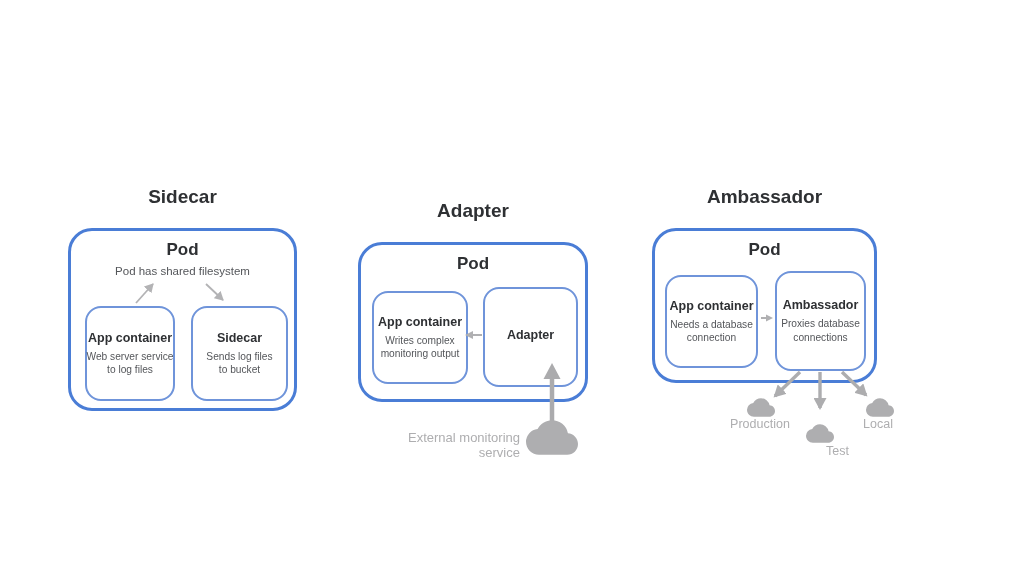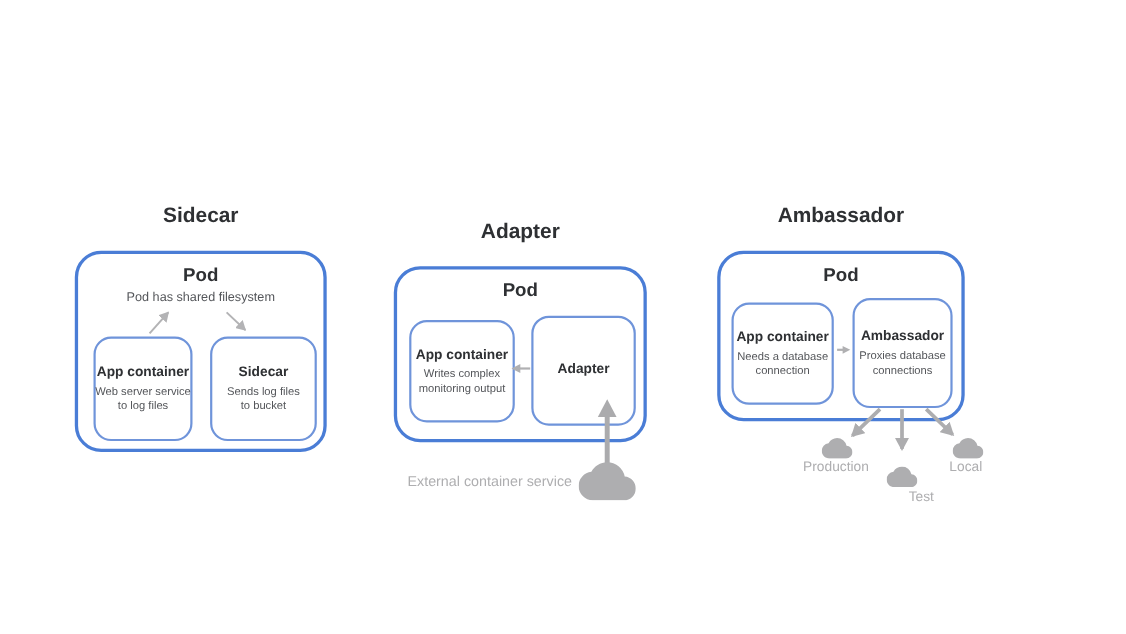--- a/index.html
+++ b/index.html
@@ -90,21 +90,21 @@
     </div>
   </section>
 
   <svg class="arrow-svg" style="left:540px;top:360px;" width="24" height="66">
     <line x1="12" y1="64" x2="12" y2="16" stroke="#ababad" stroke-width="4.5"></line>
     <polygon points="12,3 3.5,19 20.5,19" fill="#ababad"></polygon>
   </svg>
   <svg class="cloud" style="left:526px;top:420px;" width="52" height="35" viewBox="0 4 24 16">
     <path d="M19.35 10.04A7.49 7.49 0 0 0 12 4C9.11 4 6.6 5.64 5.35 8.04A5.994 5.994 0 0 0 0 14c0 3.31 2.69 6 6 6h13c2.76 0 5-2.24 5-5 0-2.64-2.05-4.78-4.65-4.96z"></path>
   </svg>
-  <div class="gray-label" style="left:368px;top:430px;width:152px;text-align:right;font-size:13px;">External container service</div>
+  <div class="gray-label" style="left:368px;top:430px;width:152px;text-align:right;font-size:13px;">External monitoring service</div>
 
   <section class="pattern" style="left:652px;top:186px;width:225px;height:205px;">
     <div class="pattern-title">Ambassador</div>
     <div class="pod" style="top:42px;width:225px;height:155px;">
       <div class="pod-label">Pod</div>
 
       <div class="cbox" style="left:10px;top:44px;width:93px;height:93px;">
         <div class="cbox-title">App container</div>
         <div class="cbox-desc">Needs a database
 connection</div>

